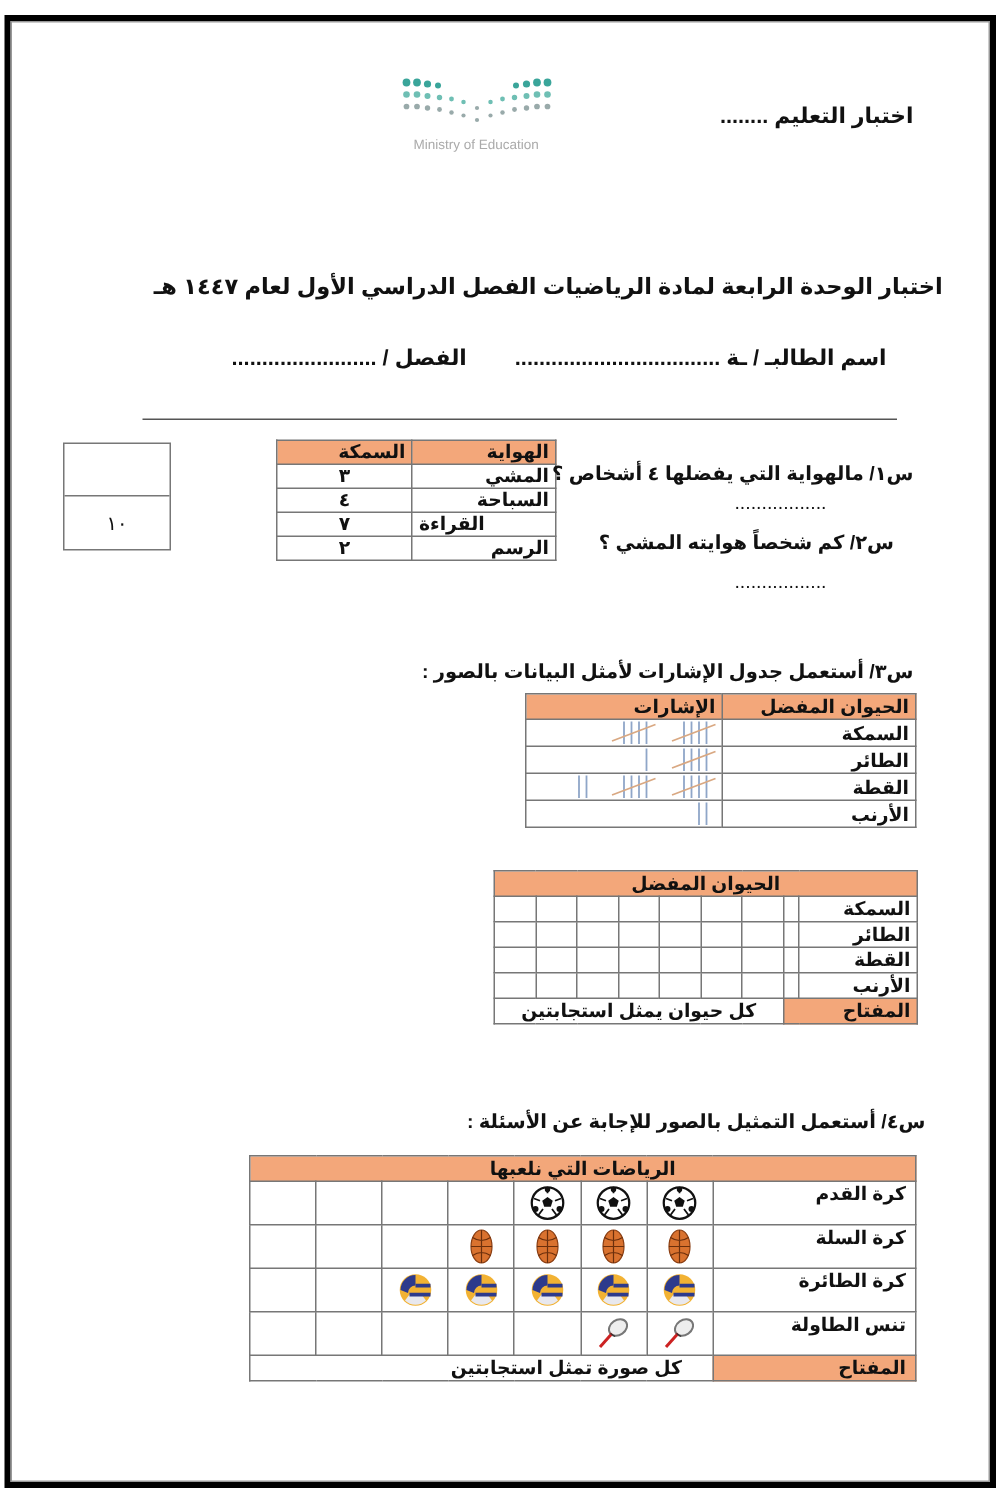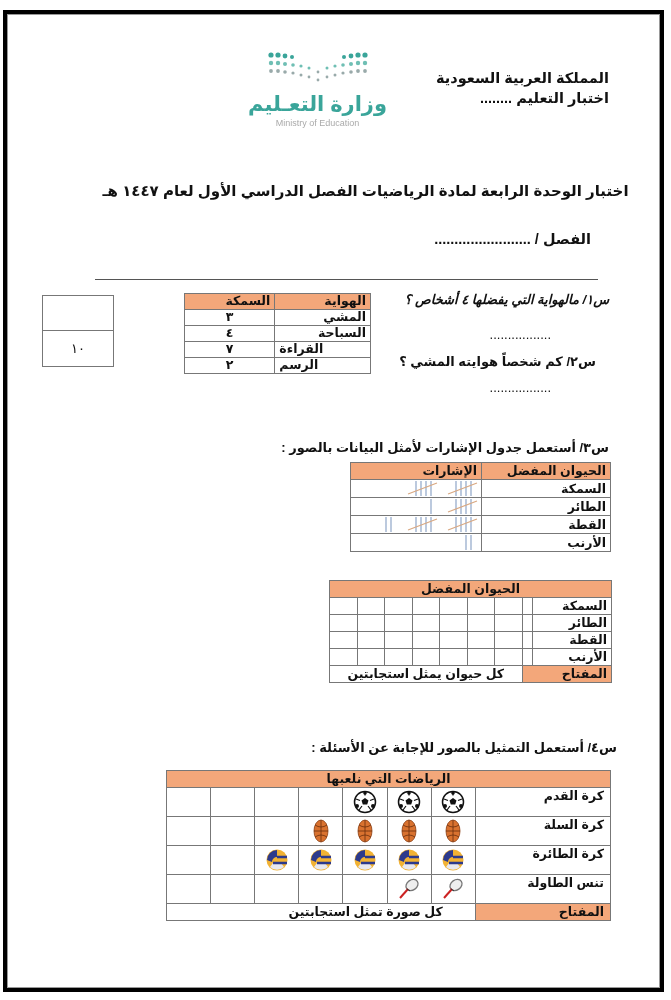--- a/index.html
+++ b/index.html
@@ -32,21 +32,20 @@
   .t4 td.lbl { text-align:right; padding-right:6px; width:125px; vertical-align:top; }
   .t4 td.key { height:16px; line-height:16px; }
   .icon { display:inline-block; vertical-align:middle; }
 </style>
 </head>
 <body>
 
 <div class="frame"></div>
 
 <div class="hdr">
-  <div>المملكة العربية السعودية</div>
   <div>اختبار التعليم ........</div>
 </div>
 
 <div class="logo">
   <svg width="110" height="34" viewBox="0 0 110 34">
     <g fill="#3aa59a">
       <circle cx="8" cy="5" r="2.6"></circle>
         <circle cx="15" cy="5" r="2.6"></circle>
         <circle cx="22" cy="6" r="2.4"></circle>
         <circle cx="29" cy="7" r="2"></circle>
@@ -79,27 +78,27 @@
         <circle cx="55" cy="30" r="1.4"></circle>
       <circle cx="102" cy="21" r="1.9"></circle>
         <circle cx="95" cy="21" r="1.9"></circle>
         <circle cx="88" cy="22" r="1.8"></circle>
         <circle cx="80" cy="23" r="1.6"></circle>
         <circle cx="72" cy="25" r="1.5"></circle>
         <circle cx="64" cy="27" r="1.4"></circle>
         <circle cx="55" cy="22" r="1.4"></circle>
     </g>
   </svg>
-  <div class="ar">وزارة التعـليم</div>
   <div class="en">Ministry of Education</div>
 </div>
 
 <div class="title">اختبار الوحدة الرابعة لمادة الرياضيات الفصل الدراسي الأول لعام ١٤٤٧ هـ</div>
 
 <div class="student">
+  <span>اسم الطالبـ / ـة ..................................</span>
   <span>الفصل / ........................</span>
 </div>
 
 <div class="divider"></div>
 
 <div class="scorebox">
   <div></div>
   <div>١٠</div>
 </div>
 
@@ -115,27 +114,27 @@
       </tr>
   <tr>
         <td style="text-align:right">السباحة</td>
         <td style="text-align:center">٤</td>
       </tr>
   <tr>
         <td style="text-align:left">القراءة</td>
         <td style="text-align:center">٧</td>
       </tr>
   <tr>
-        <td style="text-align:left">الرسم</td>
+        <td style="text-align:right">الرسم</td>
         <td style="text-align:center">٢</td>
       </tr>
 </tbody>
   </table>
 
-<div class="q" style="right:62px; top:292px;font-style:italic;">س١/ مالهواية التي يفضلها ٤ أشخاص ؟</div>
+<div class="q" style="right:62px; top:308px;">س١/ مالهواية التي يفضلها ٤ أشخاص ؟</div>
 <div class="q" style="right:120px; top:327px; font-weight:normal;">.................</div>
 <div class="q" style="right:75px; top:354px;">س٢/ كم شخصاً هوايته المشي ؟</div>
 <div class="q" style="right:120px; top:380px; font-weight:normal;">.................</div>
 
 <div class="q" style="right:62px; top:440px;">س٣/ أستعمل جدول الإشارات لأمثل البيانات بالصور :</div>
 
 <table class="t2">
   <tbody>
       <tr class="orange">
     <th style="width:130px">الحيوان المفضل</th>
@@ -374,16 +373,16 @@
         <td style="width: 42px;"></td>
         <td style="width: 42px;"></td>
         <td style="width: 42px;"></td>
         <td style="width: 42px;"></td>
         <td style="width: 42px;"></td>
       </tr>
     </tbody>
   <tbody>
       <tr>
     <td class="orange key" style="text-align:right;padding-right:6px">المفتاح</td>
-    <td class="key" colspan="7" style="text-align:right;padding-right:32px">كل صورة تمثل استجابتين</td>
+    <td class="key" colspan="7" style="text-align:right;padding-right:20px">كل صورة تمثل استجابتين</td>
   </tr>
 </tbody>
   </table>
 
 </body></html>

